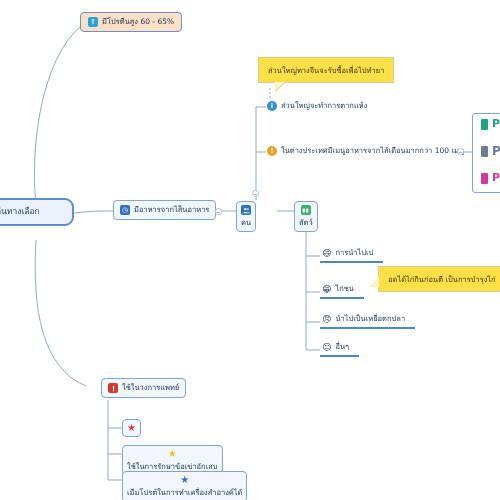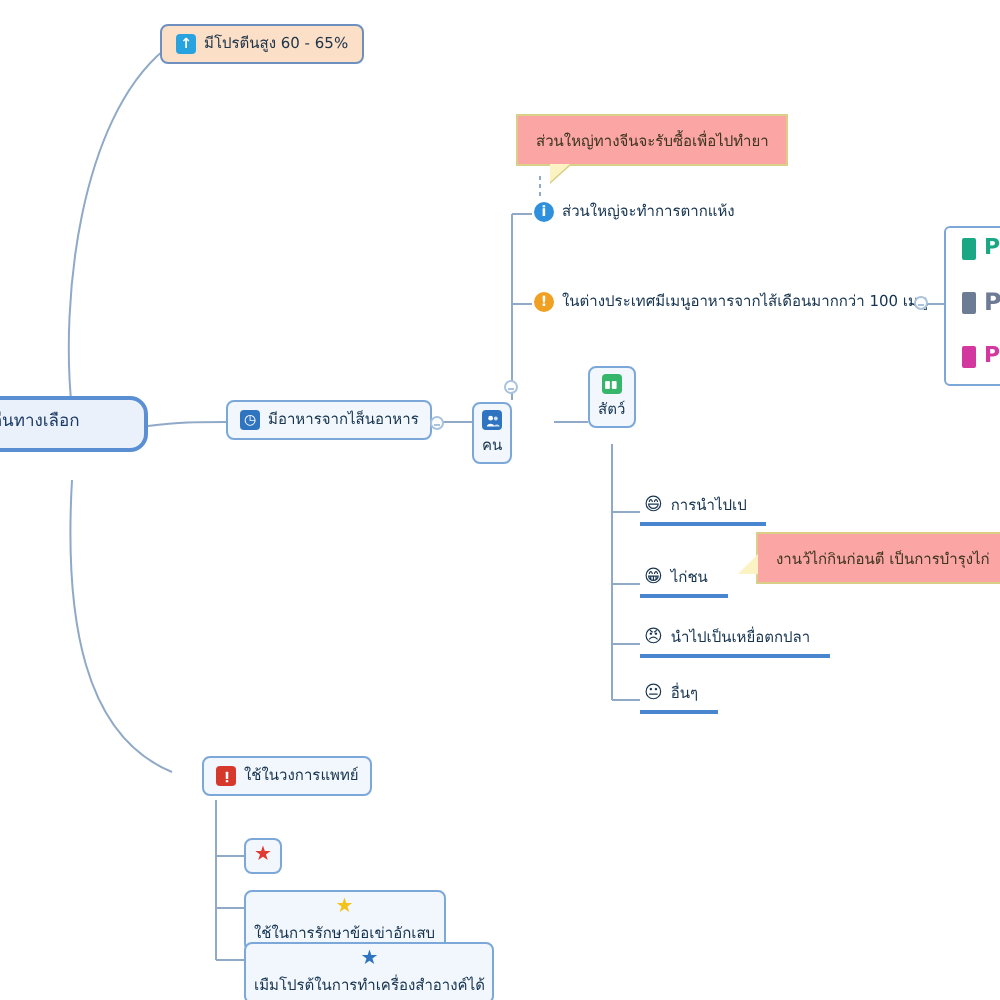--- a/index.html
+++ b/index.html
@@ -101,21 +101,21 @@
   .node-plain {
     padding: 2px 3px;
     font-size: 7.5px;
     color: #16344f;
     background: transparent;
   }
 
   
   .callout {
     position: absolute;
-    background: #fca5a5;
+    background: #fde047;
     border: 1px solid #d9cf86;
     padding: 6px 9px;
     font-size: 7.5px;
     color: #3c3620;
     white-space: nowrap;
     box-sizing: border-box;
   }
   .callout.tail-down::after {
     content: "";
     position: absolute;
@@ -265,21 +265,21 @@
         <circle cx="3.3" cy="3" r="1.7" fill="#ffffff"></circle>
         <circle cx="7" cy="3.2" r="1.4" fill="#cfe3f7"></circle>
         <path d="M0.6 9 C0.8 6.3 5.8 6.3 6 9 Z" fill="#ffffff"></path>
         <path d="M5.6 9 C5.9 6.9 9.6 6.9 9.8 9 Z" fill="#cfe3f7"></path>
       </svg>
     </span>
     <span class="txt">คน</span>
   </div>
   <div class="handle" style="left:252px; top:190px;"></div>
 
-  <div class="node node-box-sm" style="left:294px; top:183px;">
+  <div class="node node-box-sm" style="left:294px; top:201px;">
     <span class="ico ico-sq ico-animal">
       <svg width="7" height="7" viewBox="0 0 10 10" aria-hidden="true">
         <rect x="0.8" y="2.2" width="3.4" height="5.6" rx="0.7" fill="#ffffff"></rect>
         <rect x="5.6" y="2.2" width="3.4" height="5.6" rx="0.7" fill="#ffffff"></rect>
       </svg>
     </span>
     <span class="txt">สัตว์</span>
   </div>
 
   <div class="node node-plain" style="left:264px; top:99px;">
@@ -329,21 +329,21 @@
     <span class="ico ico-emoji">😠</span>
     <span class="txt">นำไปเป็นเหยื่อตกปลา</span>
   </div>
 
   <div class="node node-underline" style="left:320px; top:341px;">
     <span class="ico ico-emoji">😐</span>
     <span class="txt">อื่นๆ</span>
   </div>
 
   <div class="callout tail-left" style="left:378px; top:266px;">
-    <span>งานว้ไก่กินก่อนตี เป็นการบำรุงไก่</span>
+    <span>อดได้ไก่กินก่อนตี เป็นการบำรุงไก่</span>
   </div>
 
   <div class="node node-box" style="left:86px; top:378px;margin-left:15px;">
     <span class="ico ico-sq ico-medical">
       <svg width="7" height="7" viewBox="0 0 10 10" aria-hidden="true">
         <rect x="4.1" y="1.2" width="1.8" height="5.2" rx="0.4" fill="#ffffff"></rect>
         <rect x="4.1" y="7.2" width="1.8" height="1.6" rx="0.4" fill="#ffffff"></rect>
       </svg>
     </span>
     <span class="txt">ใช้ในวงการแพทย์</span>

